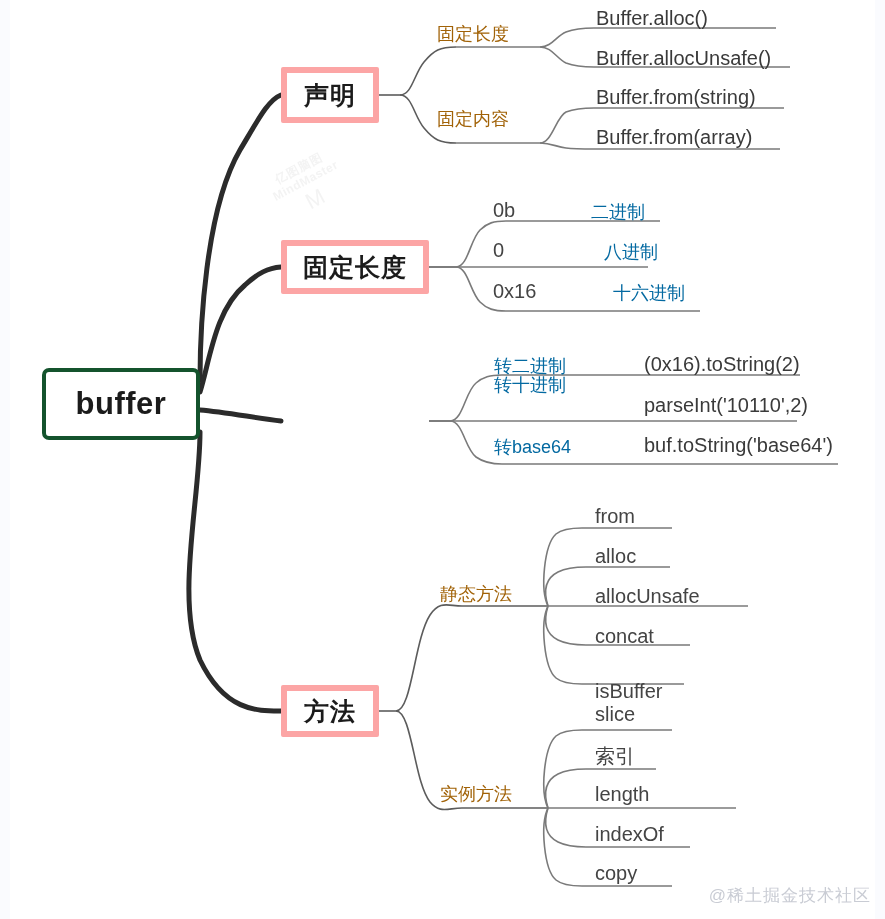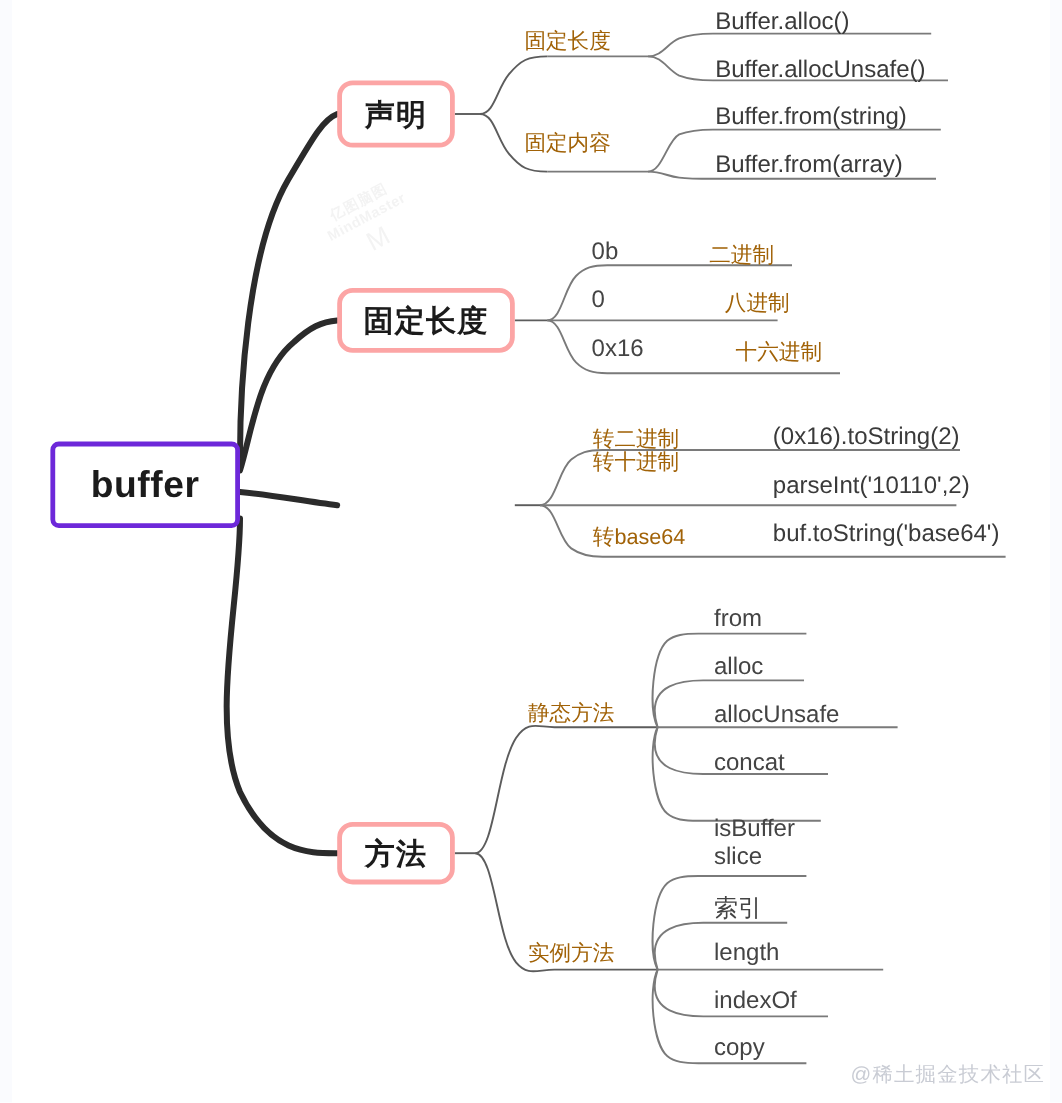--- a/index.html
+++ b/index.html
@@ -34,29 +34,29 @@
   }
 
   
   .node {
     position: absolute;
     box-sizing: border-box;
     display: flex;
     align-items: center;
     justify-content: center;
     background: #ffffff;
-    border: 4px solid #fca5a5;
-    border-radius: 13px;
+    border: 6px solid #fca5a5;
+    border-radius: 2px;
     color: #1b1b1b;
     font-weight: bold;
     white-space: nowrap;
     letter-spacing: 1px;
   }
   .node.root {
-    border: 4px solid #6d28d9;
+    border: 4px solid #14532d;
     border-radius: 7px;
     font-size: 31px;
     letter-spacing: 0.5px;
   }
   .node.level1 {
     font-size: 25px;
   }
 
   
   .label {
@@ -72,21 +72,21 @@
   }
   .label.leaf {
     color: #444444;
     font-size: 20px;
   }
   .label.code {
     color: #3a3a3a;
     font-size: 20px;
   }
   .label.mid {
-    color: #a16207;
+    color: #0369a1;
     font-size: 18px;
     text-align: right;
   }
 
   
   .wm-mindmaster {
     position: absolute;
     left: 252px;
     top: 158px;
     width: 120px;

